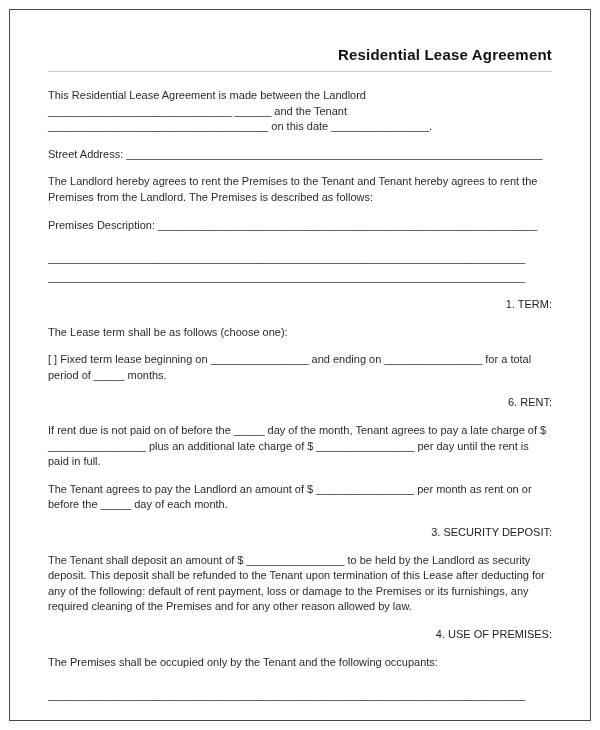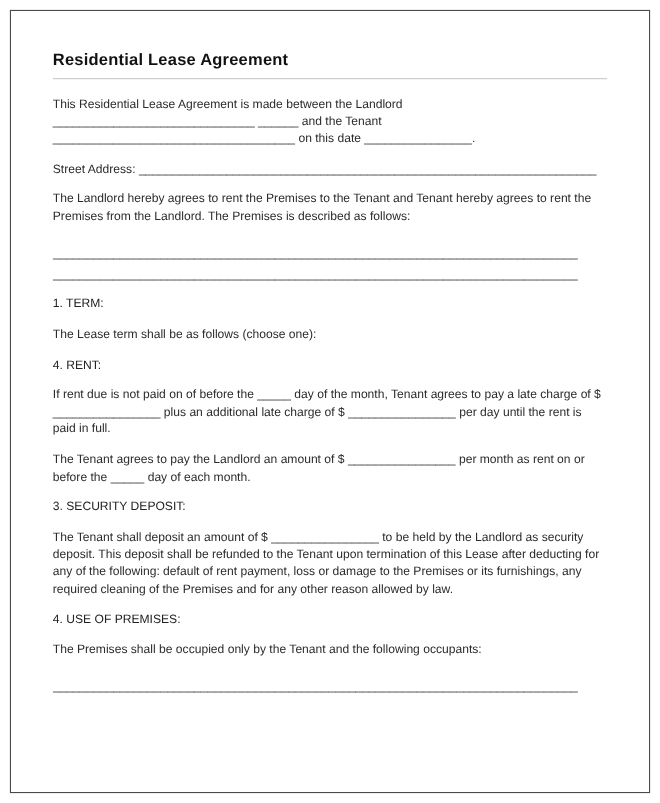--- a/index.html
+++ b/index.html
@@ -22,40 +22,41 @@
     height: 100%;
     border: 1px solid #4a4a4a;
     padding: 24px 38px 16px 38px;
     overflow: hidden;
     background: #ffffff;
   }
   h1.doc-title {
     font-size: 15px;
     font-weight: bold;
     color: #111111;
-    text-align: left;
+    text-align: right;
     margin: 12px 0 8px 0;
     letter-spacing: 0.2px;
   }
   .title-rule {
     border: 0;
     border-top: 1px solid #c9c9c9;
     margin: 0 0 16px 0;
     height: 0;
   }
   p {
     font-size: 11px;
     line-height: 1.42;
     color: #2b2b2b;
     margin: 0 0 12px 0;
     overflow-wrap: break-word;
   }
   p.heading {
     margin: 2px 0 12px 0;
     color: #222222;
+    text-align: right;
   }
   p.blank-line {
     margin: 0 0 4px 0;
     line-height: 1.35;
     white-space: nowrap;
     overflow: hidden;
   }
   .blank-group {
     margin: 18px 0 12px 0;
   }
@@ -68,29 +69,31 @@
 
     <h1 class="doc-title">Residential Lease Agreement</h1>
     <hr class="title-rule">
 
     <p>This Residential Lease Agreement is made between the Landlord ______________________________ ______ and the Tenant ____________________________________ on this date ________________.</p>
 
     <p>Street Address: ____________________________________________________________________</p>
 
     <p>The Landlord hereby agrees to rent the Premises to the Tenant and Tenant hereby agrees to rent the Premises from the Landlord. The Premises is described as follows:</p>
 
+    <p>Premises Description: ______________________________________________________________</p>
     <div class="blank-group">
       <p class="blank-line">______________________________________________________________________________</p>
       <p class="blank-line">______________________________________________________________________________</p>
     </div>
 
     <p class="heading">1. TERM:</p>
     <p>The Lease term shall be as follows (choose one):</p>
+    <p>[ ] Fixed term lease beginning on ________________ and ending on ________________ for a total period of _____ months.</p>
 
-    <p class="heading">4. RENT:</p>
+    <p class="heading">6. RENT:</p>
     <p>If rent due is not paid on of before the _____ day of the month, Tenant agrees to pay a late charge of $ ________________ plus an additional late charge of $ ________________ per day until the rent is paid in full.</p>
     <p>The Tenant agrees to pay the Landlord an amount of $ ________________ per month as rent on or before the _____ day of each month.</p>
 
     <p class="heading">3. SECURITY DEPOSIT:</p>
     <p>The Tenant shall deposit an amount of $ ________________ to be held by the Landlord as security deposit. This deposit shall be refunded to the Tenant upon termination of this Lease after deducting for any of the following: default of rent payment, loss or damage to the Premises or its furnishings, any required cleaning of the Premises and for any other reason allowed by law.</p>
 
     <p class="heading">4. USE OF PREMISES:</p>
     <p>The Premises shall be occupied only by the Tenant and the following occupants:</p>
     <div class="blank-group">
       <p class="blank-line">______________________________________________________________________________</p>

